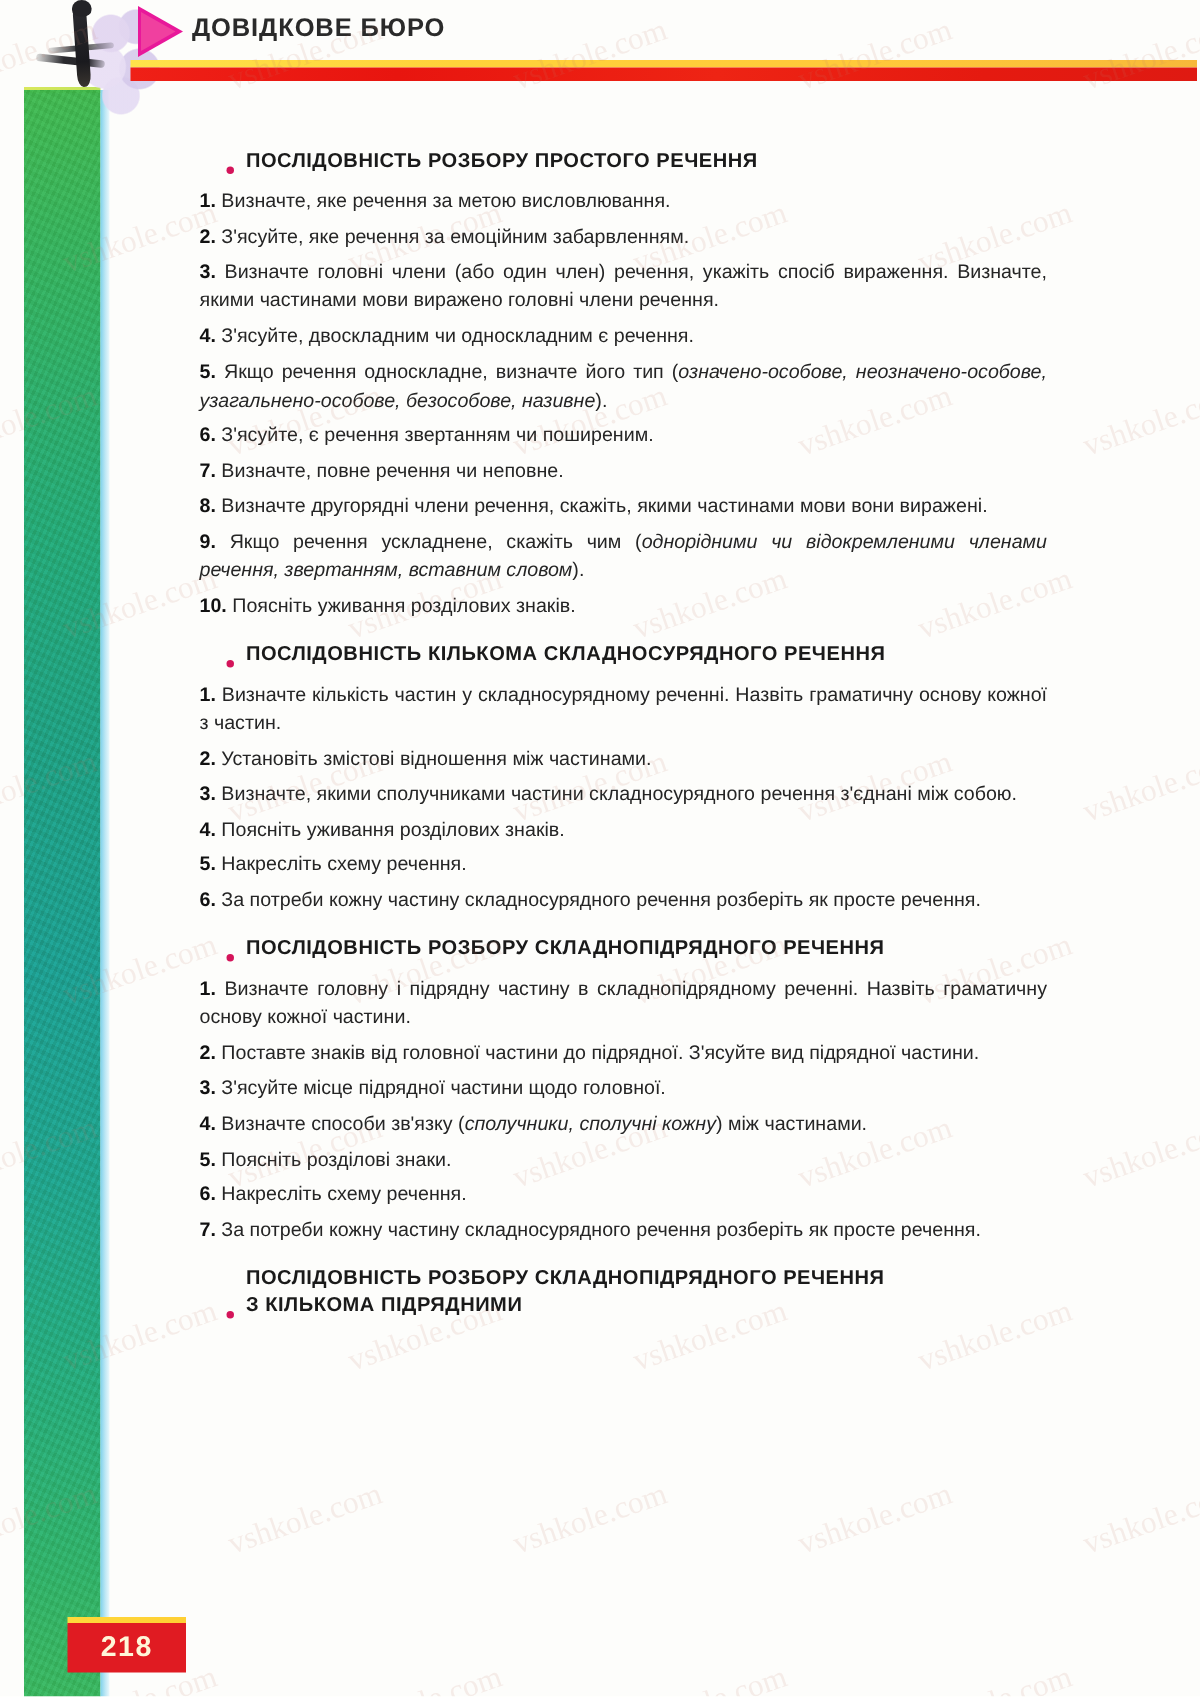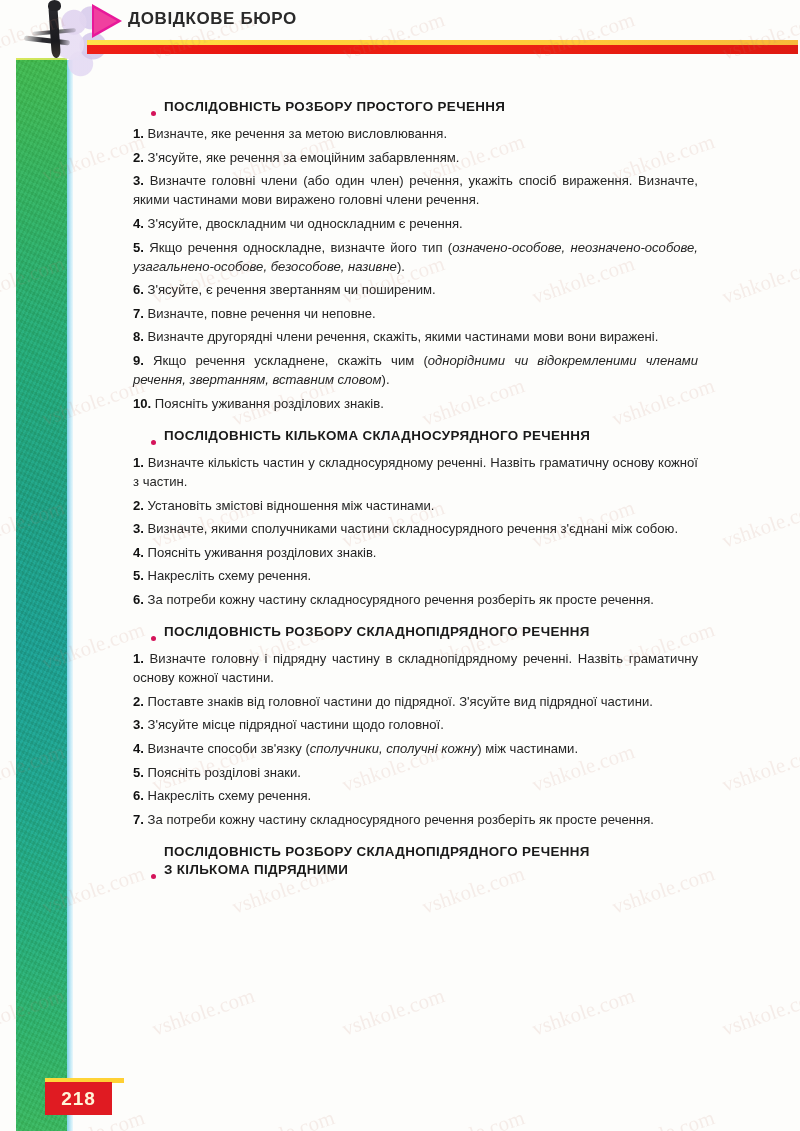--- a/index.html
+++ b/index.html
@@ -226,21 +226,21 @@
   }
   .item em {
     font-style: italic;
   }
 
   
   .page-number-box {
     position: absolute;
     left: 45px;
     top: 1082px;
-    width: 67px;
+    width: 79px;
     height: 33px;
     background: #e01b22;
     display: flex;
     align-items: center;
     justify-content: center;
   }
   .page-number-top {
     position: absolute;
     left: 45px;
     top: 1078px;

